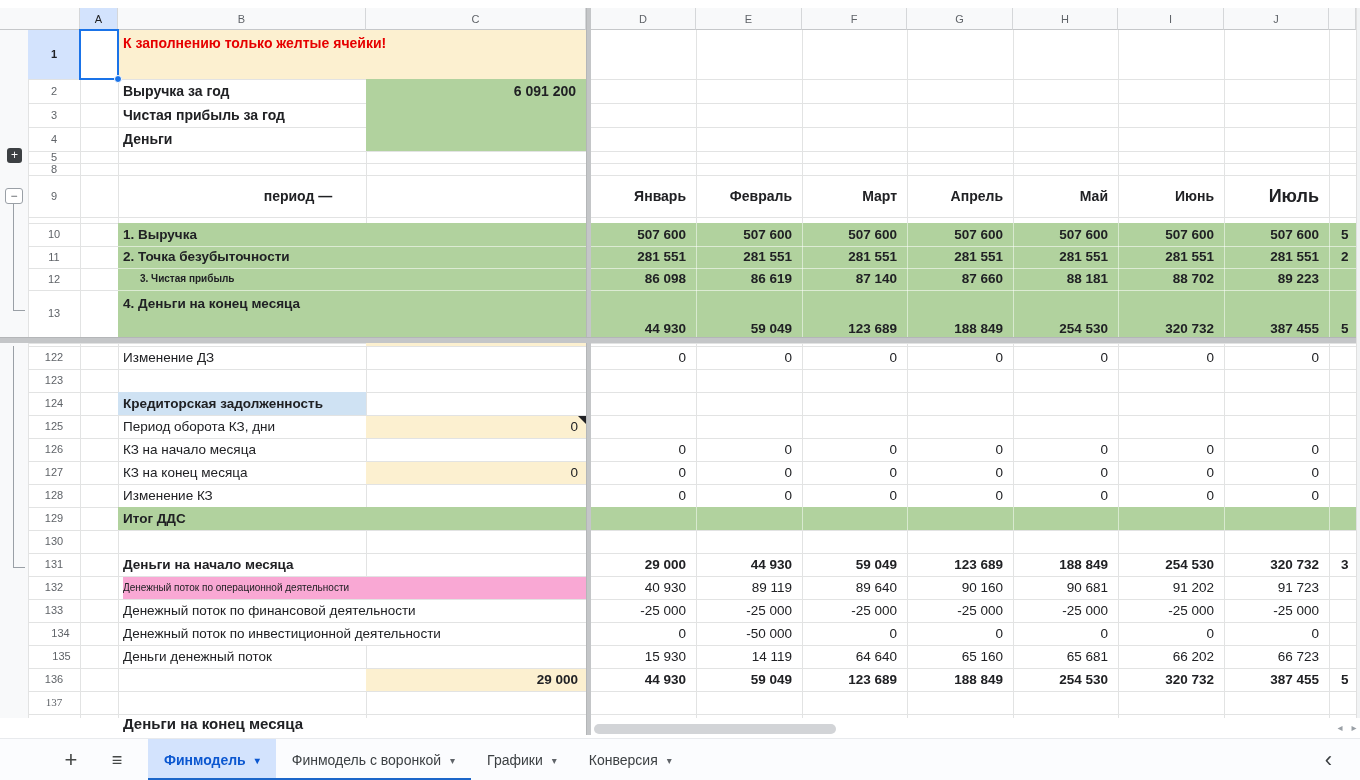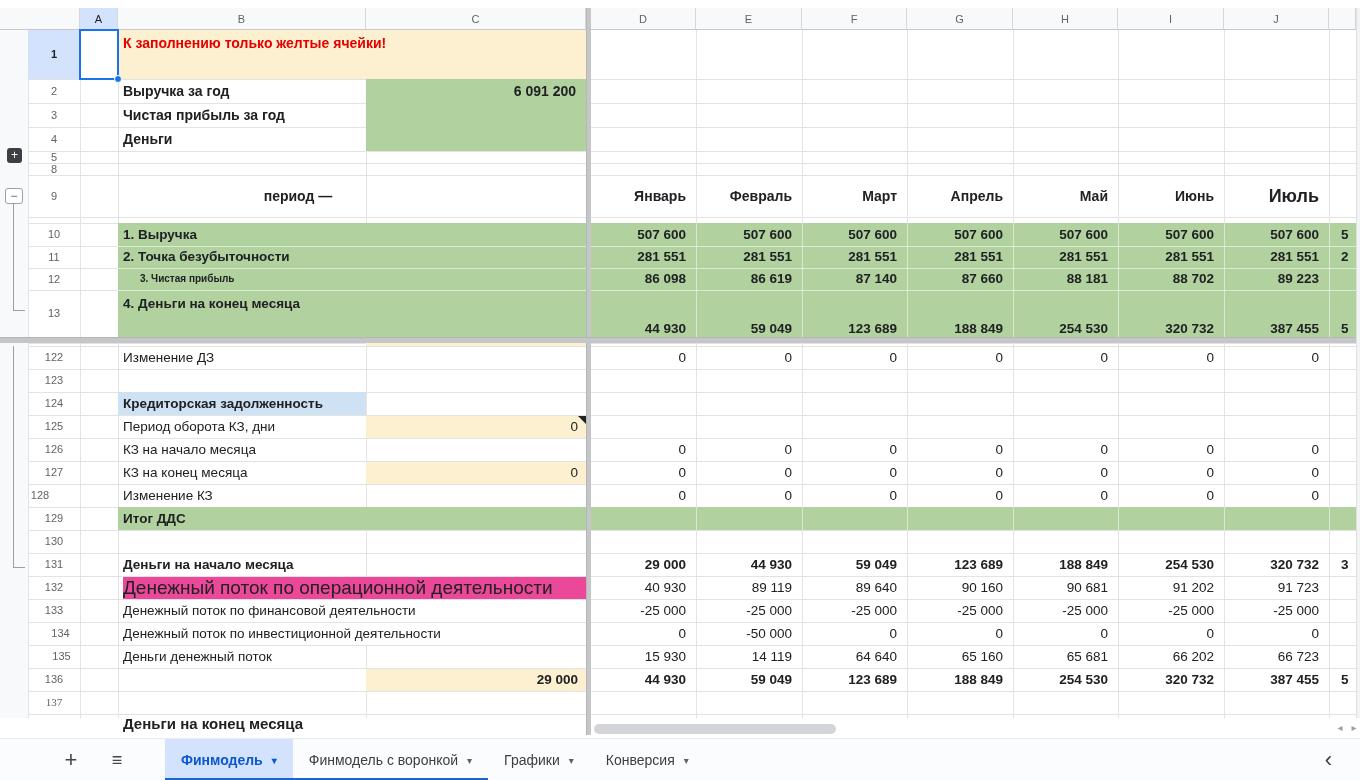--- a/index.html
+++ b/index.html
@@ -190,21 +190,21 @@
       <div class="cell bold" style="left: 123px; top: 508px; width: 244px; height: 22px; line-height: 22px; font-size: 13.5px;">Итог ДДС</div>
       <div class="cell bold" style="left: 123px; top: 554px; width: 244px; height: 22px; line-height: 22px; font-size: 13.5px;">Деньги на начало месяца</div>
       <div class="cell num bold" style="left: 591px; top: 553px; width: 105px; height: 23px; line-height: 23px; font-size: 13.5px;">29 000</div>
       <div class="cell num bold" style="left: 696px; top: 553px; width: 106px; height: 23px; line-height: 23px; font-size: 13.5px;">44 930</div>
       <div class="cell num bold" style="left: 802px; top: 553px; width: 105px; height: 23px; line-height: 23px; font-size: 13.5px;">59 049</div>
       <div class="cell num bold" style="left: 907px; top: 553px; width: 106px; height: 23px; line-height: 23px; font-size: 13.5px;">123 689</div>
       <div class="cell num bold" style="left: 1013px; top: 553px; width: 105px; height: 23px; line-height: 23px; font-size: 13.5px;">188 849</div>
       <div class="cell num bold" style="left: 1118px; top: 553px; width: 106px; height: 23px; line-height: 23px; font-size: 13.5px;">254 530</div>
       <div class="cell num bold" style="left: 1224px; top: 553px; width: 105px; height: 23px; line-height: 23px; font-size: 13.5px;">320 732</div>
       <div class="cell bold" style="left: 1341px; top: 553px; width: 15px; height: 23px; line-height: 23px; font-size: 13.5px;">3</div>
-      <div class="cell" style="left: 123px; top: 577px; width: 468px; height: 22px; line-height: 22px; font-size: 19px; background: #ec4899;">Денежный поток по операционной деятельности</div>
+      <div class="cell" style="left: 123px; top: 577px; width: 468px; height: 22px; line-height: 22px; font-size: 10px; background: #f9a8d4;">Денежный поток по операционной деятельности</div>
       <div class="cell num" style="left: 591px; top: 576px; width: 105px; height: 23px; line-height: 23px; font-size: 13.5px;">40 930</div>
       <div class="cell num" style="left: 696px; top: 576px; width: 106px; height: 23px; line-height: 23px; font-size: 13.5px;">89 119</div>
       <div class="cell num" style="left: 802px; top: 576px; width: 105px; height: 23px; line-height: 23px; font-size: 13.5px;">89 640</div>
       <div class="cell num" style="left: 907px; top: 576px; width: 106px; height: 23px; line-height: 23px; font-size: 13.5px;">90 160</div>
       <div class="cell num" style="left: 1013px; top: 576px; width: 105px; height: 23px; line-height: 23px; font-size: 13.5px;">90 681</div>
       <div class="cell num" style="left: 1118px; top: 576px; width: 106px; height: 23px; line-height: 23px; font-size: 13.5px;">91 202</div>
       <div class="cell num" style="left: 1224px; top: 576px; width: 105px; height: 23px; line-height: 23px; font-size: 13.5px;">91 723</div>
       <div class="cell" style="left: 123px; top: 600px; width: 468px; height: 22px; line-height: 22px; font-size: 13.5px; background: rgb(255, 255, 255);">Денежный поток по финансовой деятельности</div>
       <div class="cell num" style="left: 591px; top: 599px; width: 105px; height: 23px; line-height: 23px; font-size: 13.5px;">-25 000</div>
       <div class="cell num" style="left: 696px; top: 599px; width: 106px; height: 23px; line-height: 23px; font-size: 13.5px;">-25 000</div>
@@ -250,21 +250,21 @@
       <div class="rn" style="left: 28px; top: 223px; width: 52px; height: 23px; line-height: 23px;">10</div>
       <div class="rn" style="left: 28px; top: 246px; width: 52px; height: 22px; line-height: 22px;">11</div>
       <div class="rn" style="left: 28px; top: 268px; width: 52px; height: 22px; line-height: 22px;">12</div>
       <div class="rn" style="left: 28px; top: 290px; width: 52px; height: 47px; line-height: 47px;">13</div>
       <div class="rn" style="left: 28px; top: 346px; width: 52px; height: 23px; line-height: 23px;">122</div>
       <div class="rn" style="left: 28px; top: 369px; width: 52px; height: 23px; line-height: 23px;">123</div>
       <div class="rn" style="left: 28px; top: 392px; width: 52px; height: 23px; line-height: 23px;">124</div>
       <div class="rn" style="left: 28px; top: 415px; width: 52px; height: 23px; line-height: 23px;">125</div>
       <div class="rn" style="left: 28px; top: 438px; width: 52px; height: 23px; line-height: 23px;">126</div>
       <div class="rn" style="left: 28px; top: 461px; width: 52px; height: 23px; line-height: 23px;">127</div>
-      <div class="rn" style="left: 14px; top: 484px; width: 52px; height: 23px; line-height: 23px;">128</div>
+      <div class="rn" style="left: 28px; top: 484px; width: 52px; height: 23px; line-height: 23px;">128</div>
       <div class="rn" style="left: 28px; top: 507px; width: 52px; height: 23px; line-height: 23px;">129</div>
       <div class="rn" style="left: 28px; top: 530px; width: 52px; height: 23px; line-height: 23px;">130</div>
       <div class="rn" style="left: 28px; top: 553px; width: 52px; height: 23px; line-height: 23px;">131</div>
       <div class="rn" style="left: 28px; top: 576px; width: 52px; height: 23px; line-height: 23px;">132</div>
       <div class="rn" style="left: 28px; top: 599px; width: 52px; height: 23px; line-height: 23px;">133</div>
       <div class="rn" style="left: 28px; top: 622px; width: 52px; height: 23px; line-height: 23px; padding-left: 13px;">134</div>
       <div class="rn" style="left: 28px; top: 645px; width: 52px; height: 23px; line-height: 23px; padding-left: 15px;">135</div>
       <div class="rn" style="left: 28px; top: 668px; width: 52px; height: 23px; line-height: 23px;">136</div>
       <div class="rn" style="left: 28px; top: 691px; width: 52px; height: 23px; line-height: 23px; font-family: Liberation Serif, serif;">137</div>
       <div class="colhead" style="left: 0px; top: 8px; width: 28px; height: 22px; border-right: none;"></div>
@@ -292,21 +292,21 @@
       <div class="" style="left: 13px; top: 567px; width: 12px; height: 1px; background: rgb(154, 160, 166);"></div>
       <div class="" style="left: 1356px; top: 8px; width: 4px; height: 710px; background: rgb(241, 243, 244); border-left: 1px solid rgb(224, 224, 224);"></div>
       <div class="" style="left: 594px; top: 724px; width: 242px; height: 10px; background: rgb(210, 212, 215); border-radius: 5px;"></div>
       <div class="" style="left: 1334px; top: 718px; width: 12px; height: 20px; color: rgb(154, 160, 166); font-size: 10px; line-height: 20px; text-align: center;">◂</div>
       <div class="" style="left: 1348px; top: 718px; width: 12px; height: 20px; color: rgb(154, 160, 166); font-size: 10px; line-height: 20px; text-align: center;">▸</div>
     </div>
 
   <div id="tabbar">
     <button class="tb-btn" style="margin-left:48px">+</button>
     <button class="tb-btn" style="font-size:18px">≡</button>
-    <div class="tab active" style="margin-left:25px">
+    <div class="tab active" style="margin-left:8px">
       <span>Финмодель</span>
       <span class="caret">▾</span>
       <span class="underline" style="left:0;width:100%"></span>
     </div>
     <div class="tab">
       <span>Финмодель с воронкой</span>
       <span class="caret">▾</span>
       <span class="underline" style="left:0;width:100%"></span>
     </div>
     <div class="tab">

